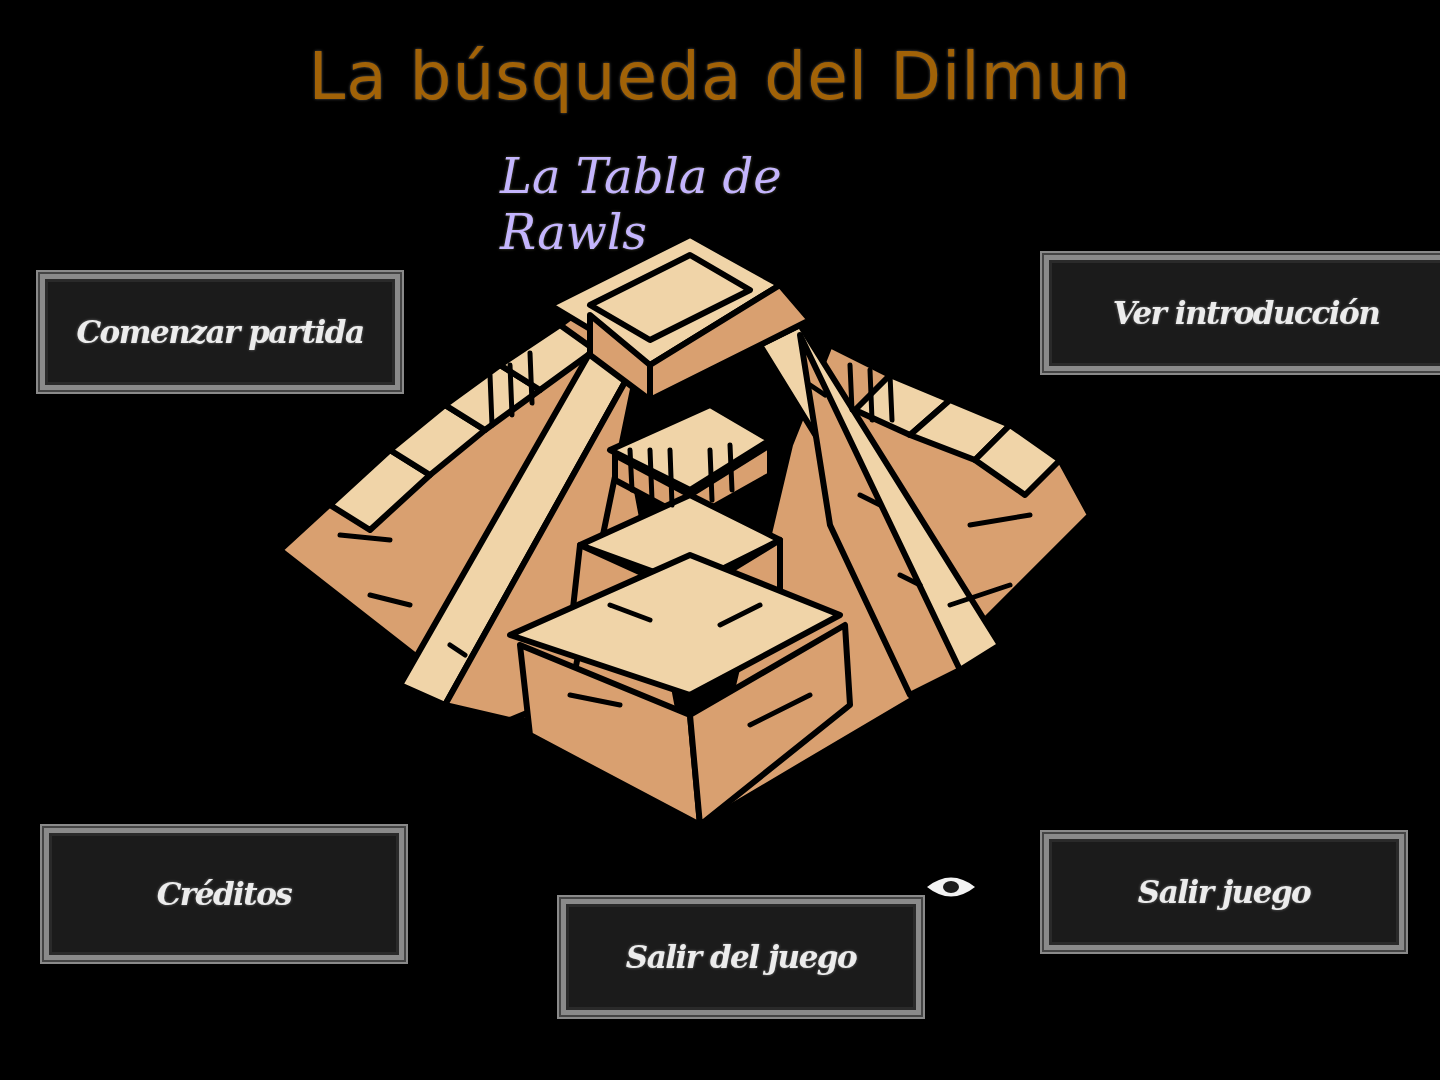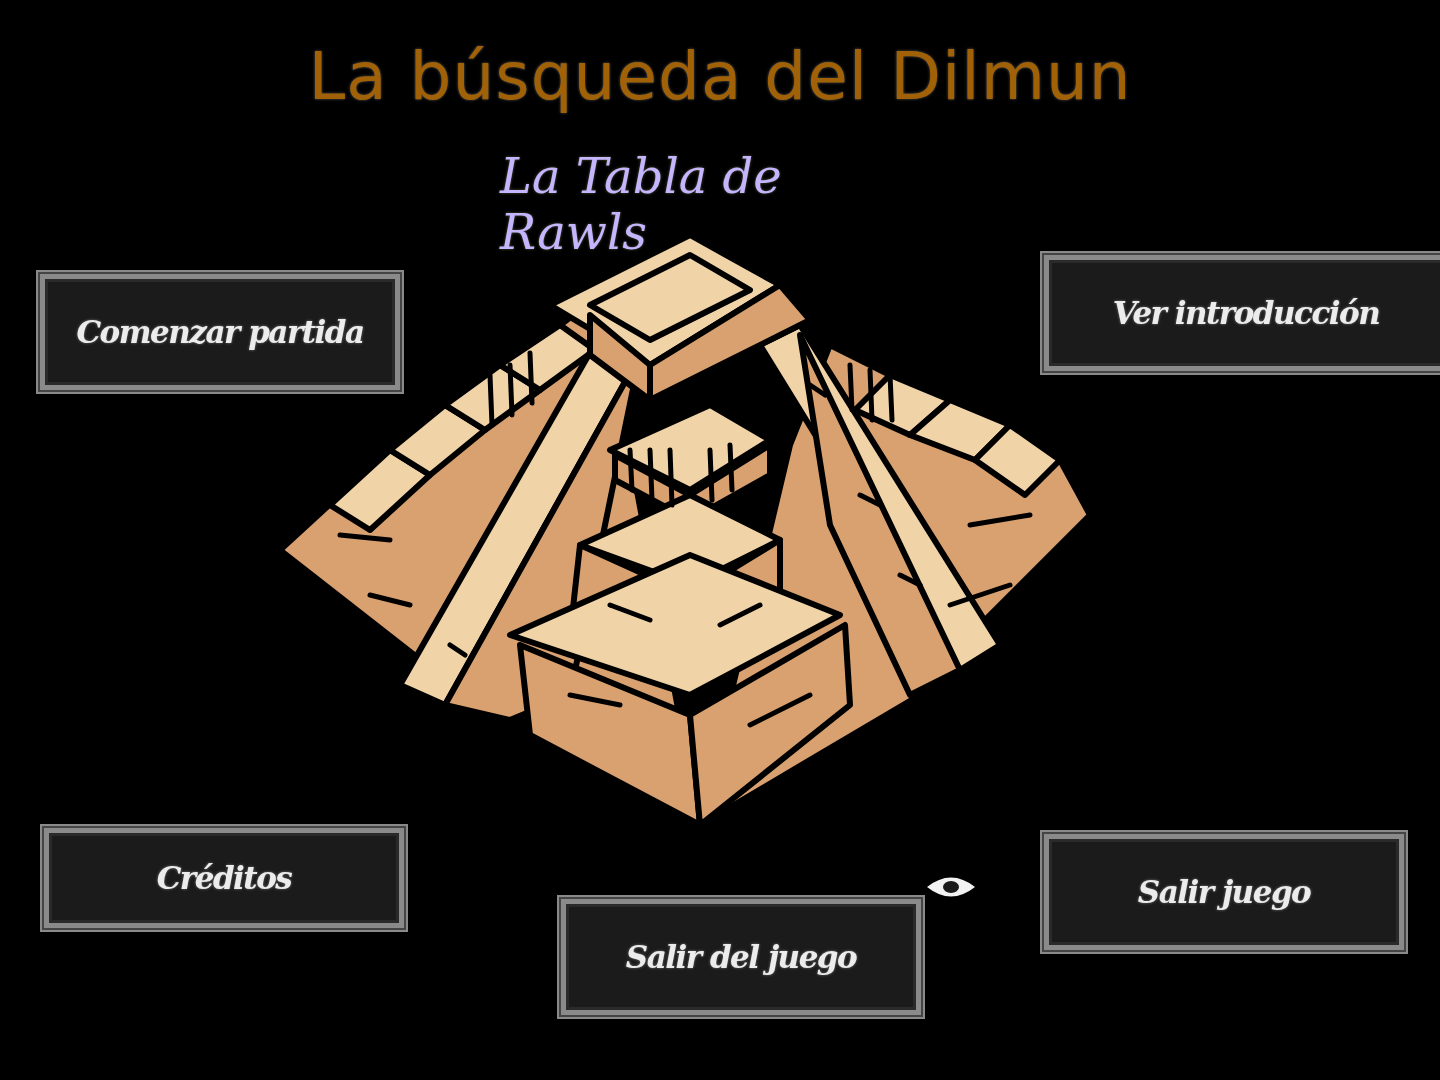--- a/index.html
+++ b/index.html
@@ -41,21 +41,21 @@
 <div class="subtitle">La Tabla de Rawls</div>
 
 <div class="menu-btn" style="left:36px; top:270px; width:368px; height:124px;">
   <span>Comenzar partida</span>
 </div>
 
 <div class="menu-btn" style="left:1040px; top:251px; width:412px; height:124px;">
   <span>Ver introducción</span>
 </div>
 
-<div class="menu-btn" style="left:40px; top:824px; width:368px; height:108px;">
+<div class="menu-btn" style="left:40px; top:824px; width:368px; height:140px;">
   <span>Créditos</span>
 </div>
 
 <div class="menu-btn" style="left:557px; top:895px; width:368px; height:124px;">
   <span>Salir del juego</span>
 </div>
 
 <div class="menu-btn" style="left:1040px; top:830px; width:368px; height:124px;">
   <span>Salir juego</span>
 </div>

